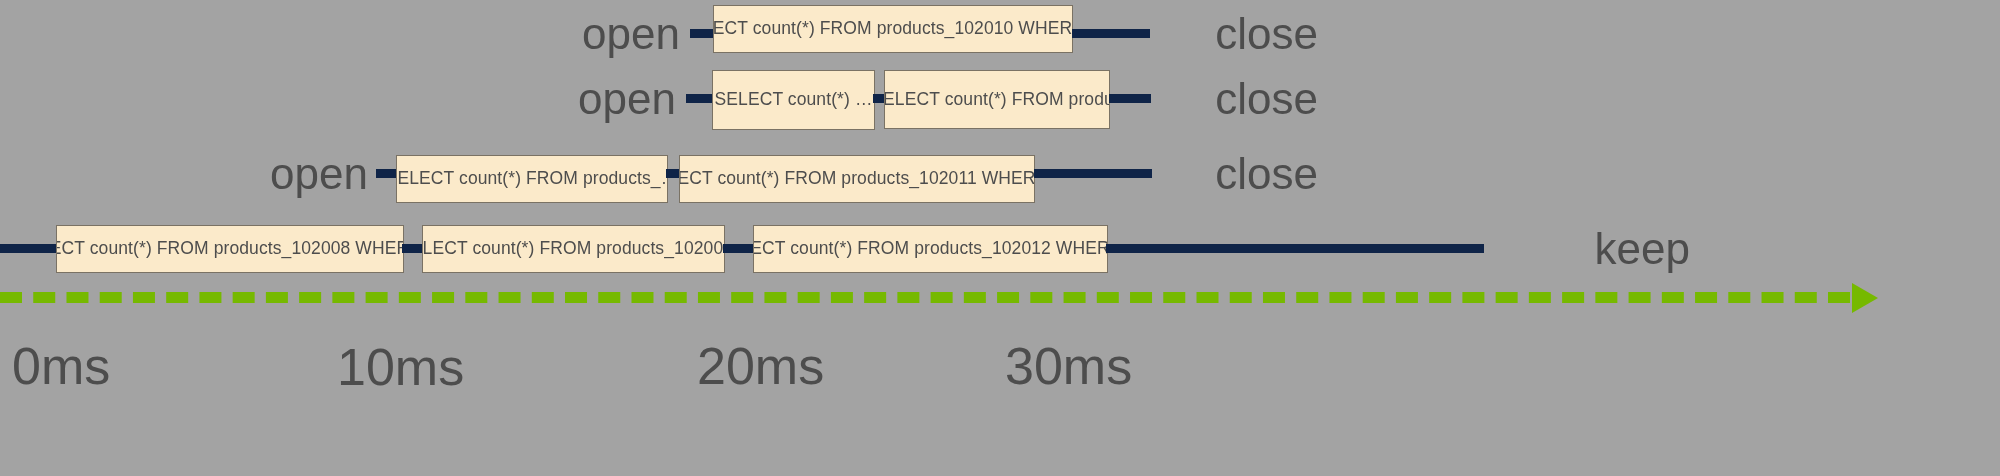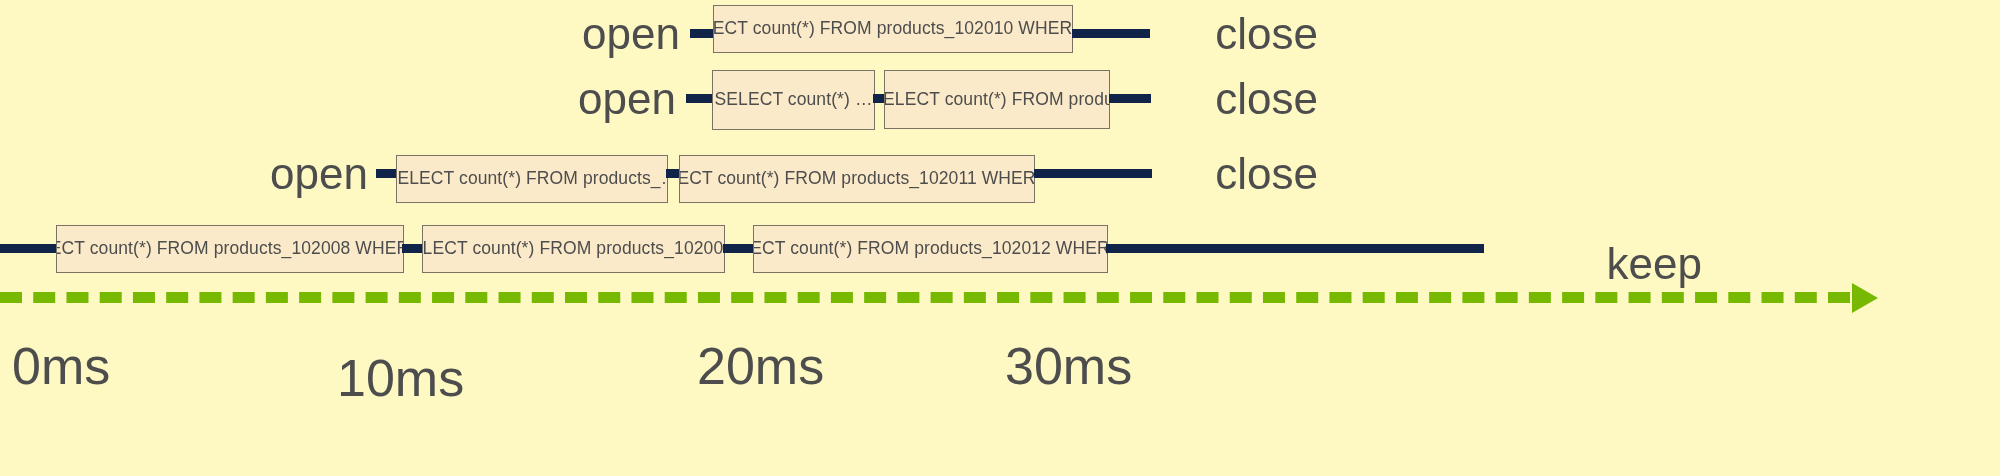--- a/index.html
+++ b/index.html
@@ -7,21 +7,21 @@
     padding: 0;
     background: #ffffff;
   }
   body {
     font-family: "Liberation Sans", sans-serif;
   }
   #diagram {
     position: relative;
     width: 2000px;
     height: 476px;
-    background: #fef9c3;
+    background: #a3a3a3;
     overflow: hidden;
   }
 
   
   .bar {
     position: absolute;
     background: #0f2448;
     height: 9px;
   }
 
@@ -109,26 +109,26 @@
   </div>
 
   <div>
     <div class="bar" style="left:0px; top:244px; width:58px;"></div>
     <div class="qbox" style="left:56px; top:225px; width:348px; height:48px;">SELECT count(*) FROM products_102008 WHERE …</div>
     <div class="bar" style="left:402px; top:244px; width:22px;"></div>
     <div class="qbox" style="left:422px; top:225px; width:303px; height:48px;">SELECT count(*) FROM products_102009 ..</div>
     <div class="bar" style="left:723px; top:244px; width:32px;"></div>
     <div class="qbox" style="left:753px; top:225px; width:355px; height:48px;">SELECT count(*) FROM products_102012 WHERE …</div>
     <div class="bar" style="left:1106px; top:244px; width:378px;"></div>
-    <div class="edge-label right" style="left:1490px; top:242px; width:200px;margin-left:12px;">keep</div>
+    <div class="edge-label right" style="left:1490px; top:227px; width:200px;">keep</div>
   </div>
 
   <div>
     <div class="axis-line" style="left:0px; top:292px; width:1850px;"></div>
     <div class="axis-arrow" style="left:1852px; top:283px;"></div>
 
     <div class="tick-label" style="left:12px; top:340px;">0ms</div>
-    <div class="tick-label" style="left:337px; top:352px;">10ms</div>
+    <div class="tick-label" style="left:337px; top:341px;">10ms</div>
     <div class="tick-label" style="left:681px; top:340px;margin-left:16px;">20ms</div>
     <div class="tick-label" style="left:1005px; top:340px;">30ms</div>
   </div>
 
 </div>
 
 </body></html>

